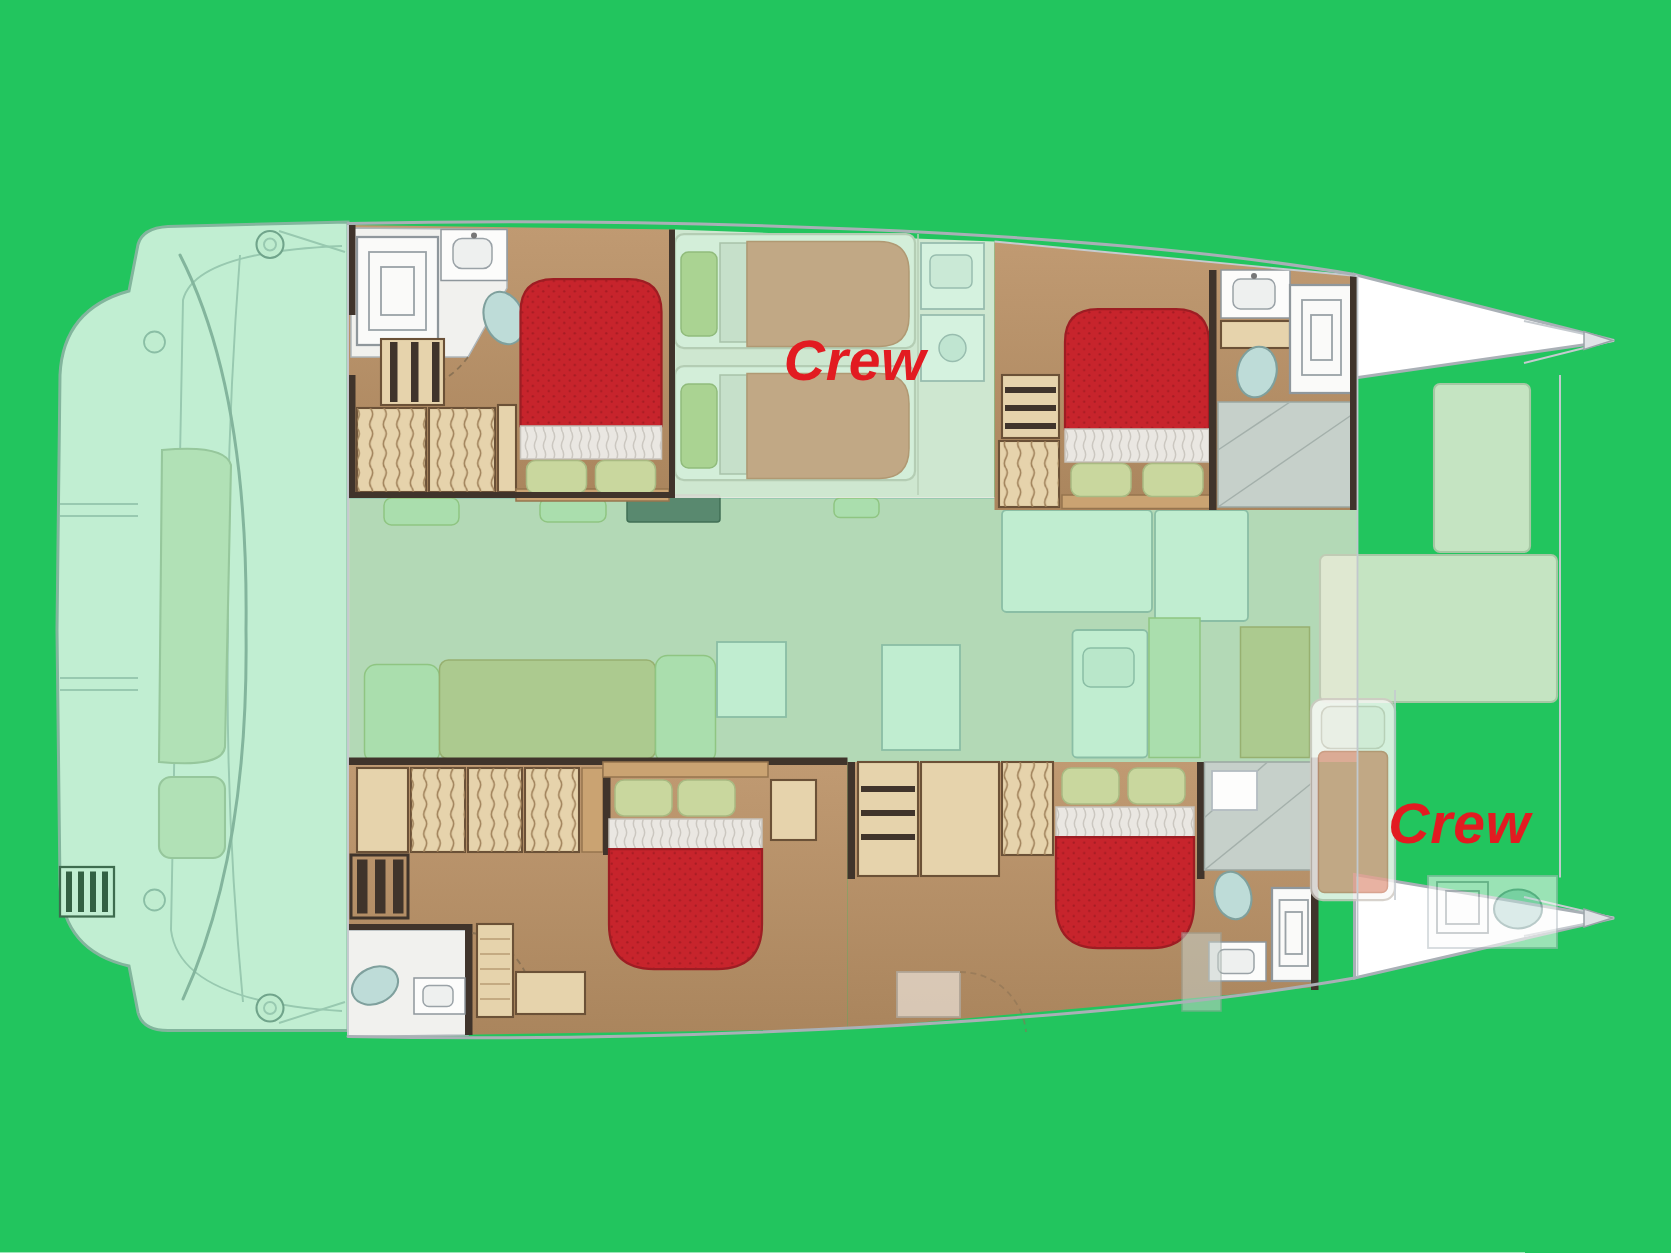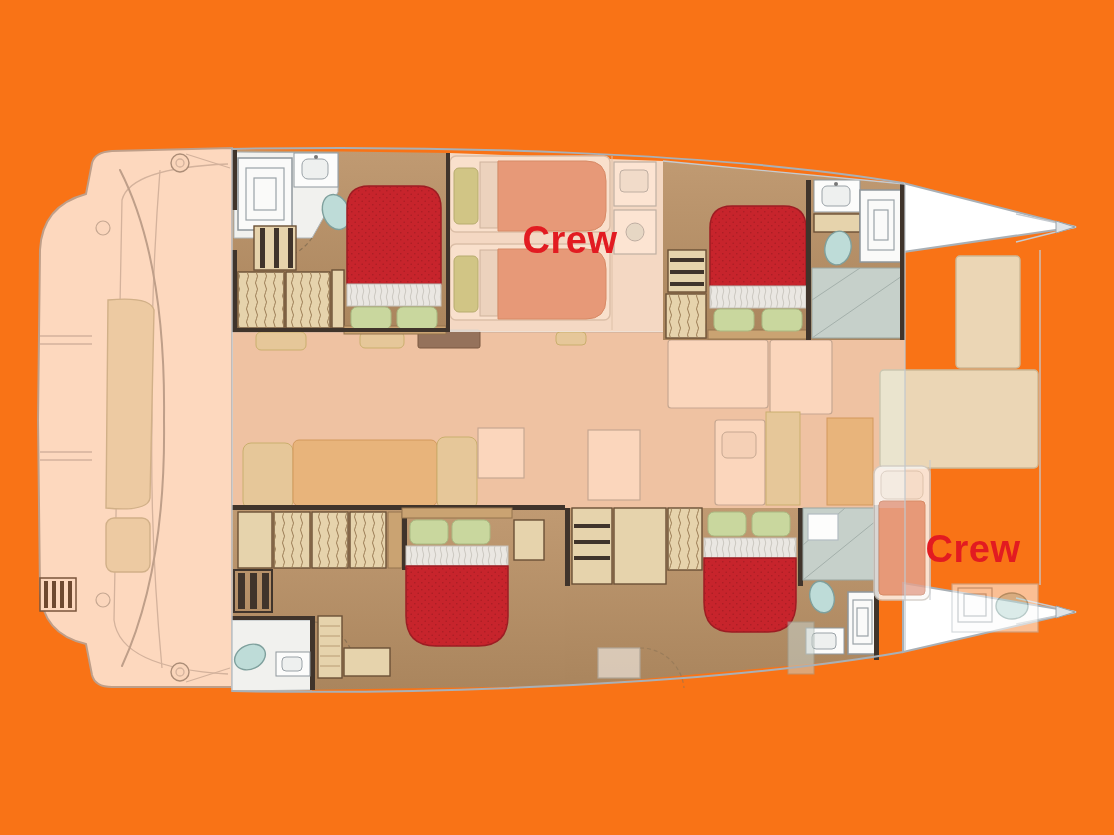--- a/index.html
+++ b/index.html
@@ -1,16 +1,16 @@
 <!DOCTYPE html>
 <html style="--label_red: #e21b21; --bed_red: #c7242c; --bed_red_dark: #a81c23; --sheet_white: #eae7e2; --pillow_green: #c9d79e; --wood_floor: #b58f68; --wood_mid: #caa372; --wood_light: #e6d3ac; --partition_dark: #40342b; --toilet_teal: #bedcd8; --pad_green: #e9ecd8; --mattress_salmon: #e4a28e; --hull_line: #a9b0b6; --hull_line_soft: #c6cbd0; --salon_floor: #ece1d8; --salon_wood: #e2cda3; --sofa_green: #dfe8cc; --wet_gray: #c6d0ca;"><head>
 <meta charset="utf-8">
 <style>
   html,body { margin:0; padding:0; background:#ffffff; }
-  .stage { position:relative; width:1114px; height:835px; background:#f97316; overflow:hidden; }
+  .stage { position:relative; width:1114px; height:835px; background:#22c55e; overflow:hidden;font-style:italic; }
   svg { display:block; }
 
   .s-line   { stroke:var(--hull_line); stroke-width:2; fill:none; stroke-linecap:round; }
   .s-soft   { stroke:var(--hull_line_soft); stroke-width:1.3; fill:none; }
   .hullfill { fill:#ffffff; stroke:var(--hull_line); stroke-width:2; }
   .wbox     { fill:#fbfbfa; stroke:#8f989d; stroke-width:1.4; }
   .wbox-soft{ fill:#fdfdfc; stroke:#b3bcc1; stroke-width:1.2; }
   .dark     { fill:var(--partition_dark); }
   .woodl    { fill:var(--wood_light); stroke:#6b5137; stroke-width:1.4; }
   .woodm    { fill:var(--wood_mid);  stroke:#96754f; stroke-width:1; }

